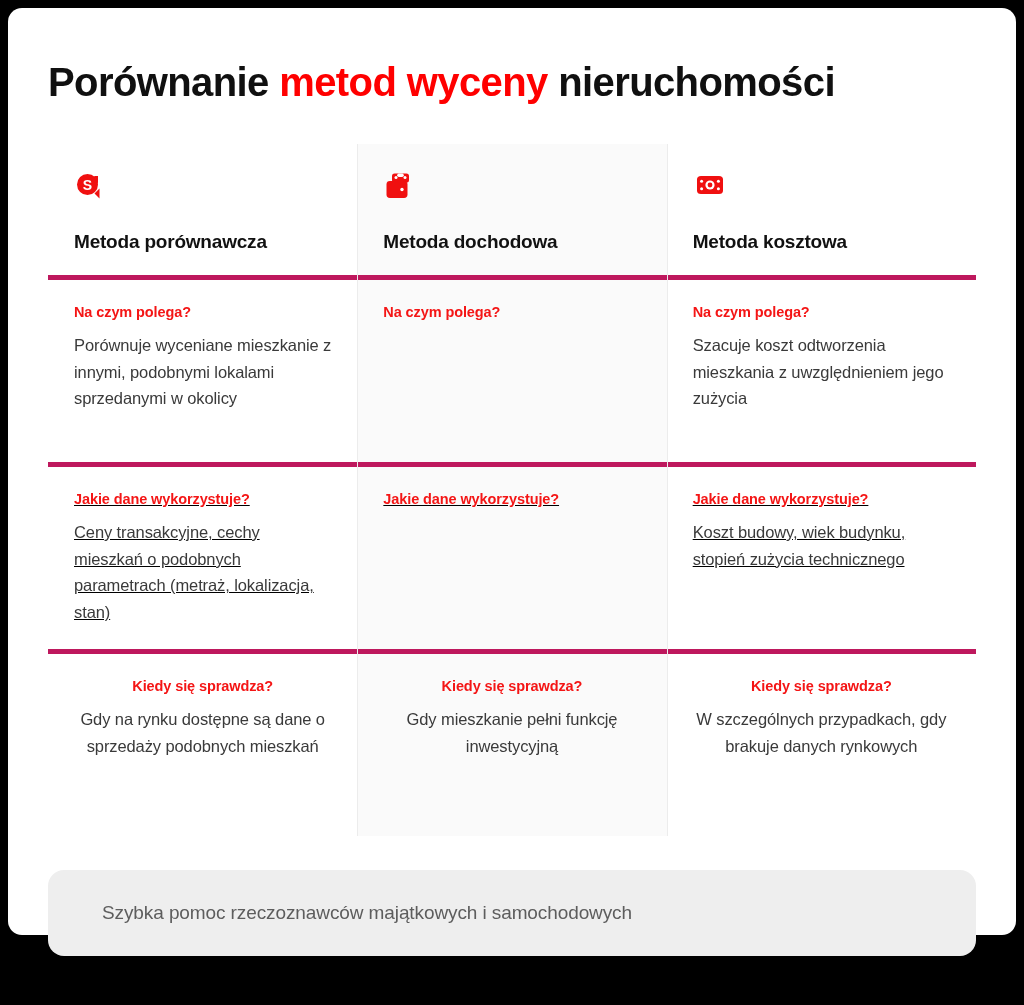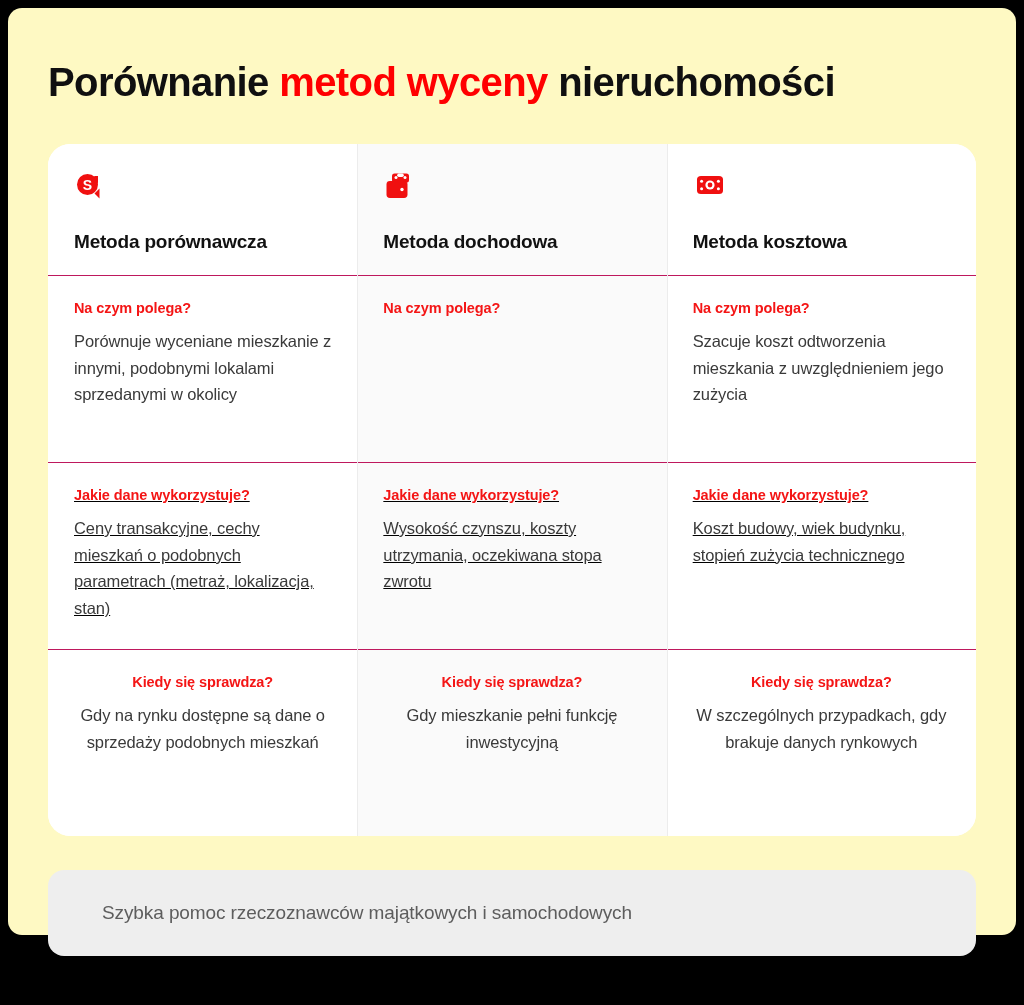--- a/index.html
+++ b/index.html
@@ -6,21 +6,21 @@
   html, body {
     width:1024px; height:1005px;
     background:#000000;
     font-family:"Liberation Sans", sans-serif;
     overflow:hidden;
   }
   .page {
     position:absolute;
     left:8px; top:8px;
     width:1008px; height:927px;
-    background:#fef9c3;
+    background:#ffffff;
     border-radius:14px;
   }
   .title {
     position:absolute;
     left:40px; top:52px;
     width:920px;
     font-size:40px;
     font-weight:bold;
     letter-spacing:-0.6px;
     color:#101010;
@@ -67,21 +67,21 @@
     left:26px; bottom:22px;
     font-size:19px;
     font-weight:bold;
     color:#111111;
     letter-spacing:-0.2px;
     white-space:nowrap;
   }
 
   .cell {
     padding:24px 26px 20px 26px;
-    border-top:1px solid #be185d;
+    border-top:5px solid #be185d;
     flex:1 1 0;
   }
   .cell-q {
     font-size:14.5px;
     font-weight:bold;
     color:#f41515;
     margin-bottom:12px;
     letter-spacing:-0.1px;
   }
   .cell-a {
@@ -180,21 +180,20 @@
             <circle cx="19" cy="19.5" r="1.7" fill="#ffffff"></circle>
           </svg>
         </span>
         <div class="col-title">Metoda dochodowa</div>
       </div>
       <div class="cell row-h1">
         <div class="cell-q">Na czym polega?</div>
       </div>
       <div class="cell row-h2">
         <div class="cell-q">Jakie dane wykorzystuje?</div>
-        <div class="cell-a">Wysokość czynszu, koszty utrzymania, oczekiwana stopa zwrotu</div>
       </div>
       <div class="cell row-h3">
         <div class="cell-q">Kiedy się sprawdza?</div>
         <div class="cell-a">Gdy mieszkanie pełni funkcję inwestycyjną</div>
       </div>
     </div>
 
     <div class="col">
       <div class="col-head">
         <span class="icon-wrap">

